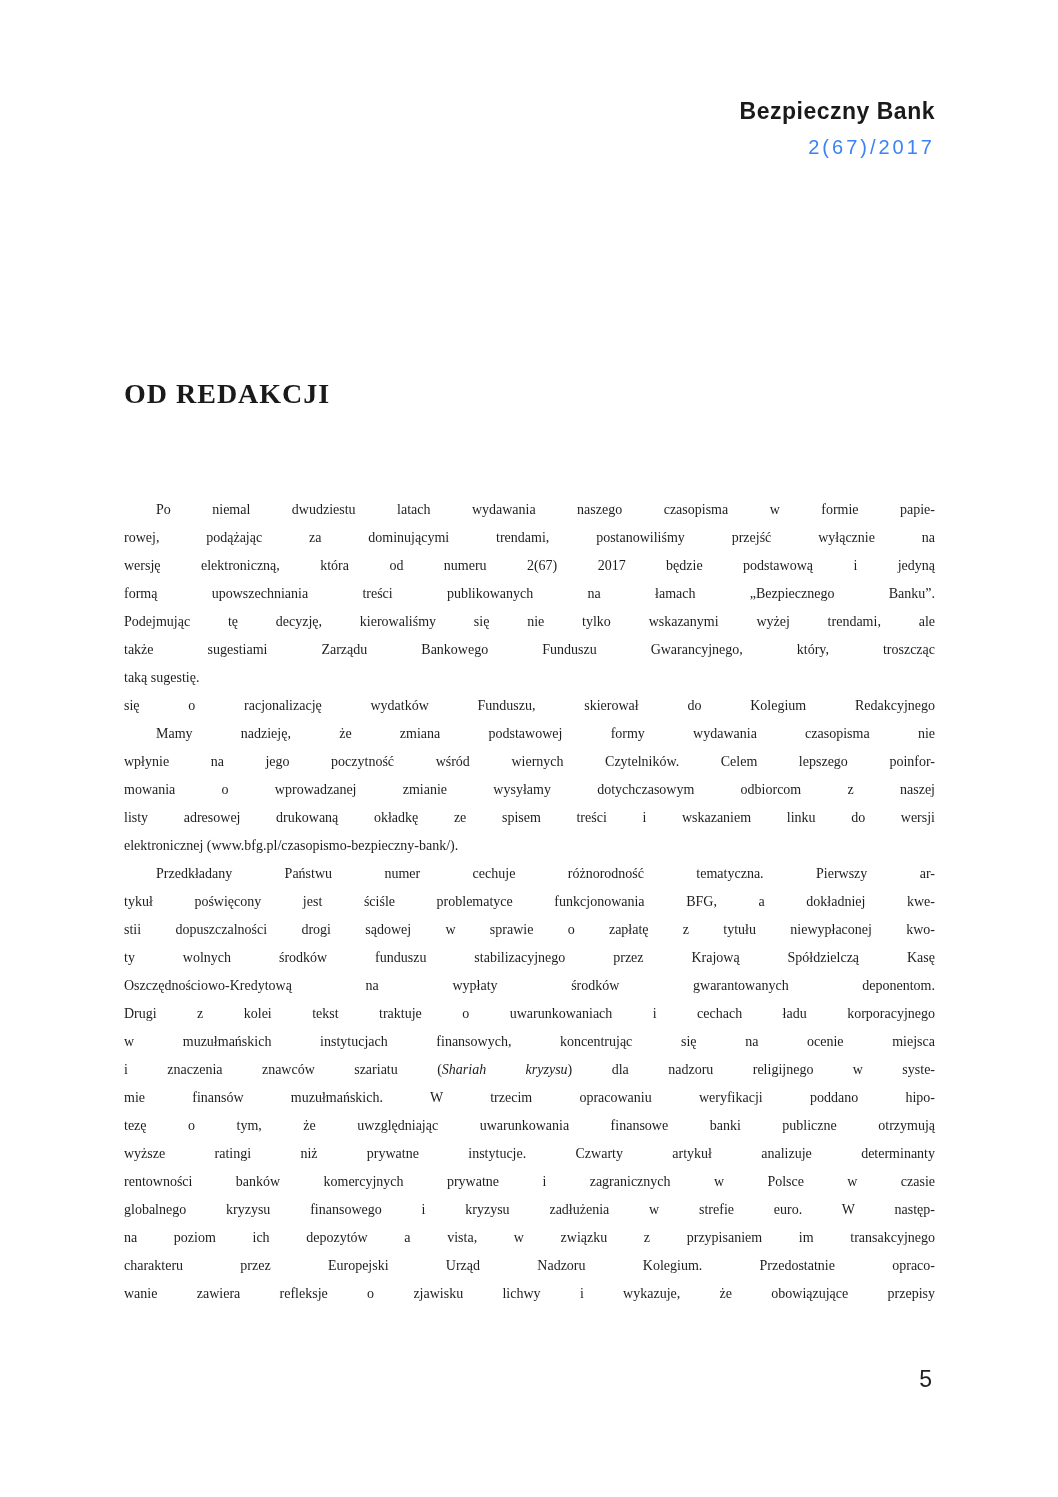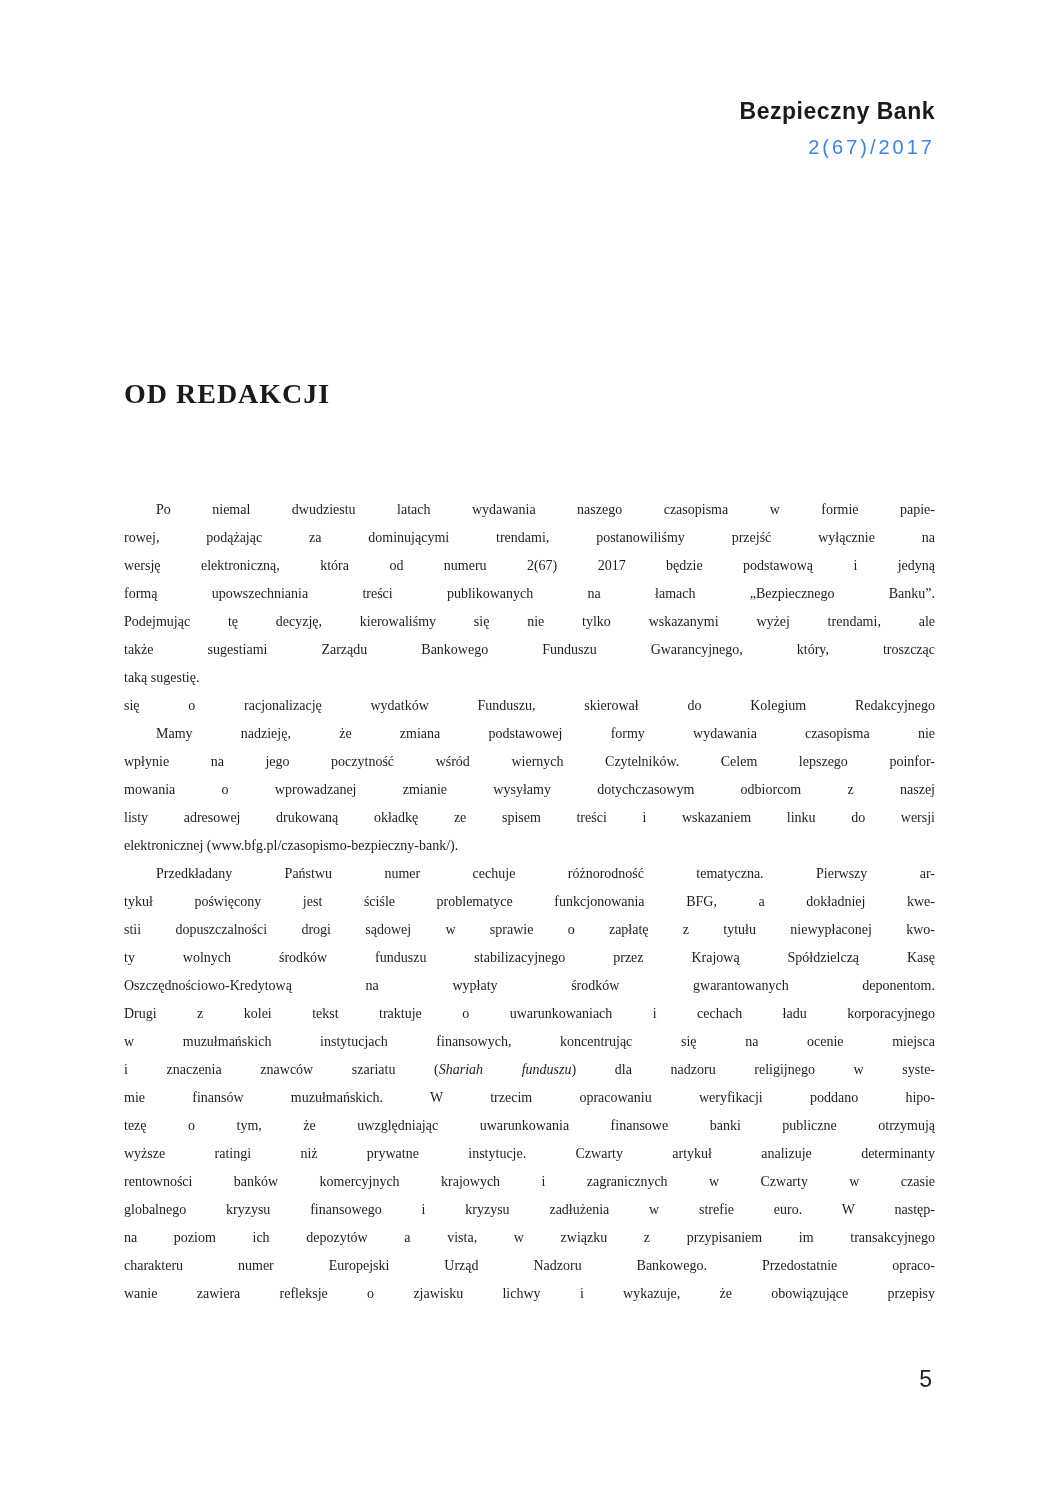--- a/index.html
+++ b/index.html
@@ -99,27 +99,27 @@
         <div class="line end">elektronicznej (www.bfg.pl/czasopismo-bezpieczny-bank/).</div>
       </div>
       <div class="para">
         <div class="line first">Przedkładany Państwu numer cechuje różnorodność tematyczna. Pierwszy ar-</div>
         <div class="line">tykuł poświęcony jest ściśle problematyce funkcjonowania BFG, a dokładniej kwe-</div>
         <div class="line">stii dopuszczalności drogi sądowej w sprawie o zapłatę z tytułu niewypłaconej kwo-</div>
         <div class="line">ty wolnych środków funduszu stabilizacyjnego przez Krajową Spółdzielczą Kasę</div>
         <div class="line">Oszczędnościowo-Kredytową na wypłaty środków gwarantowanych deponentom.</div>
         <div class="line">Drugi z kolei tekst traktuje o uwarunkowaniach i cechach ładu korporacyjnego</div>
         <div class="line">w muzułmańskich instytucjach finansowych, koncentrując się na ocenie miejsca</div>
-        <div class="line">i znaczenia znawców szariatu (<i>Shariah funduszu</i>) dla nadzoru religijnego w syste-</div>
+        <div class="line">i znaczenia znawców szariatu (<i>Shariah kryzysu</i>) dla nadzoru religijnego w syste-</div>
         <div class="line">mie finansów muzułmańskich. W trzecim opracowaniu weryfikacji poddano hipo-</div>
         <div class="line">tezę o tym, że uwzględniając uwarunkowania finansowe banki publiczne otrzymują</div>
         <div class="line">wyższe ratingi niż prywatne instytucje. Czwarty artykuł analizuje determinanty</div>
-        <div class="line">rentowności banków komercyjnych krajowych i zagranicznych w Czwarty w czasie</div>
+        <div class="line">rentowności banków komercyjnych prywatne i zagranicznych w Polsce w czasie</div>
         <div class="line">globalnego kryzysu finansowego i kryzysu zadłużenia w strefie euro. W następ-</div>
         <div class="line">na poziom ich depozytów a vista, w związku z przypisaniem im transakcyjnego</div>
-        <div class="line">charakteru numer Europejski Urząd Nadzoru Bankowego. Przedostatnie opraco-</div>
+        <div class="line">charakteru przez Europejski Urząd Nadzoru Kolegium. Przedostatnie opraco-</div>
         <div class="line">wanie zawiera refleksje o zjawisku lichwy i wykazuje, że obowiązujące przepisy</div>
       </div>
     </div>
 
   <div class="page-number">5</div>
 
 </div>
 
 </body></html>

